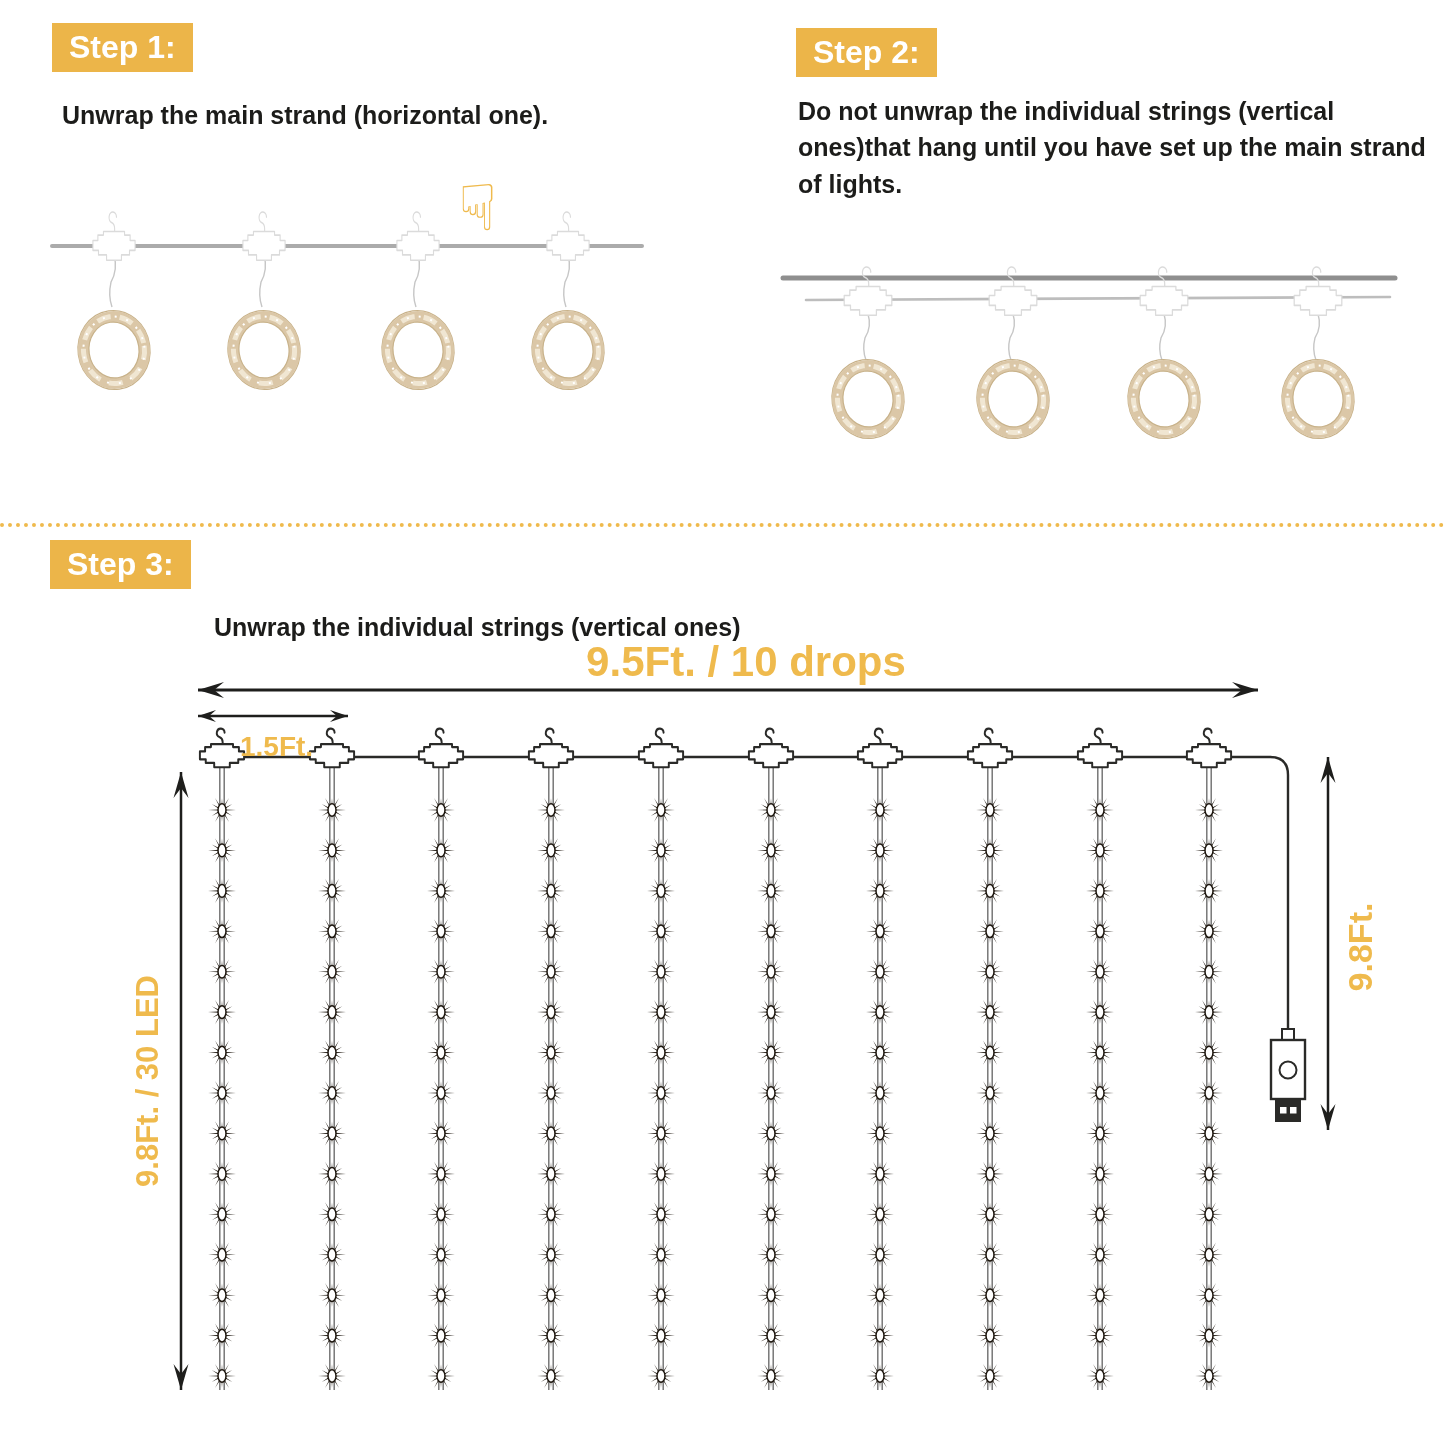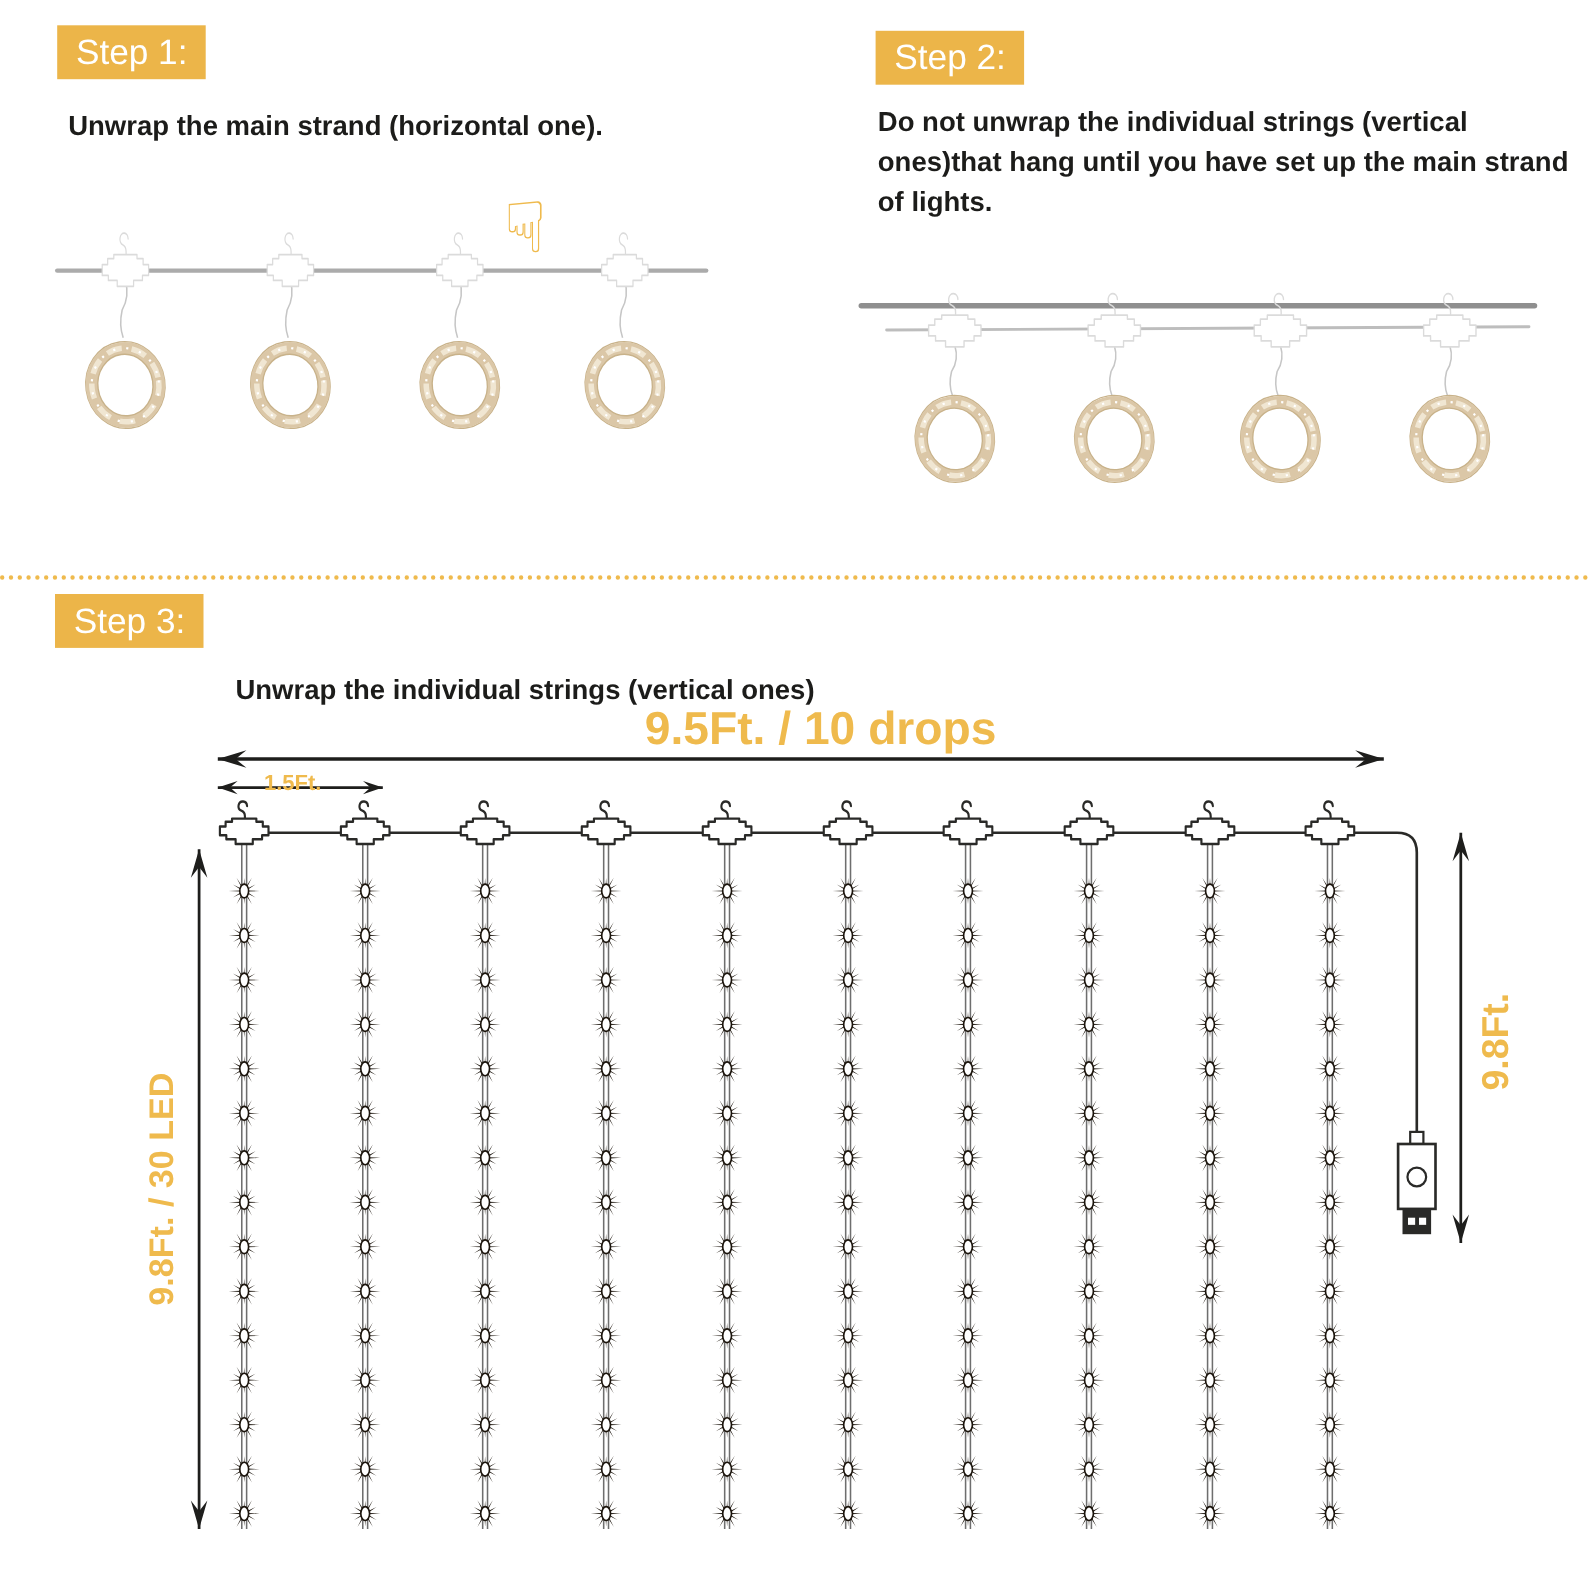--- a/index.html
+++ b/index.html
@@ -4,21 +4,21 @@
 <style>
   html,body{margin:0;padding:0}
   body{
     width:1445px;height:1445px;position:relative;overflow:hidden;
     background:#ffffff;
     font-family:"Liberation Sans",sans-serif;
   }
   #diagram-svg{position:absolute;left:0;top:0}
   .badge{
     position:absolute;background:var(--accent,#ECB549);color:#ffffff;
-    font-weight:normal;font-size:32px;line-height:1;padding:8px 17px 9px 17px;
+    font-weight:bold;font-size:32px;line-height:1;padding:8px 17px 9px 17px;
     white-space:nowrap;
   }
   .caption{
     position:absolute;color:var(--text,#1C1C1A);font-weight:bold;
     font-size:25px;line-height:1.45;
   }
   .dim{
     position:absolute;color:var(--accent-text,#EFBA4D);font-weight:bold;
     white-space:nowrap;line-height:1;
   }
@@ -419,15 +419,15 @@
 
 <div class="badge" style="left:796px;top:28px">Step 2:</div>
 <div class="caption" style="left:798px;top:93px;width:655px">Do not unwrap the individual strings (vertical ones)that hang until you have set up the main strand of lights.</div>
 
 <div class="separator" style="top:523px"></div>
 
 <div class="badge" style="left:50px;top:540px">Step 3:</div>
 <div class="caption" style="left:214px;top:609px;white-space:nowrap">Unwrap the individual strings (vertical ones)</div>
 
 <div class="dim hcenter" style="left:746px;top:641px;font-size:42px">9.5Ft. / 10 drops</div>
-<div class="dim" style="left:240px;top:702px;font-size:20px">1.5Ft.</div>
+<div class="dim" style="left:240px;top:733px;font-size:28px">1.5Ft.</div>
 <div class="dim vert" style="left:147px;top:1081px;font-size:31px">9.8Ft. / 30 LED</div>
 <div class="dim vert" style="left:1360px;top:947px;font-size:34px">9.8Ft.</div>
 
 </body></html>

